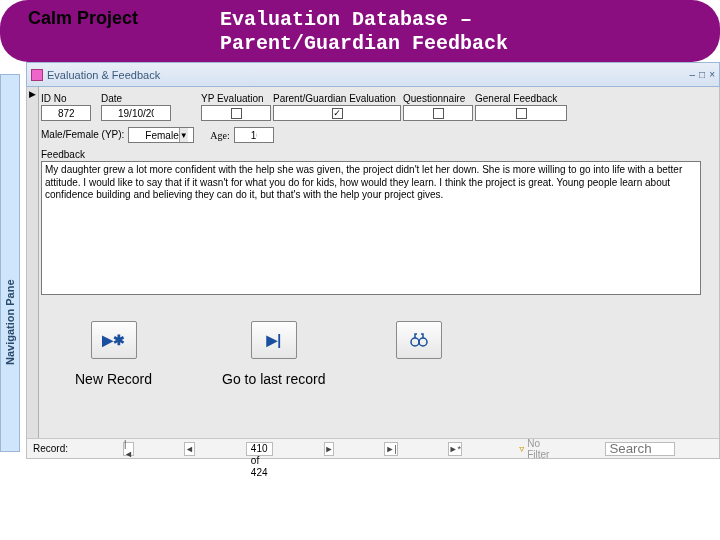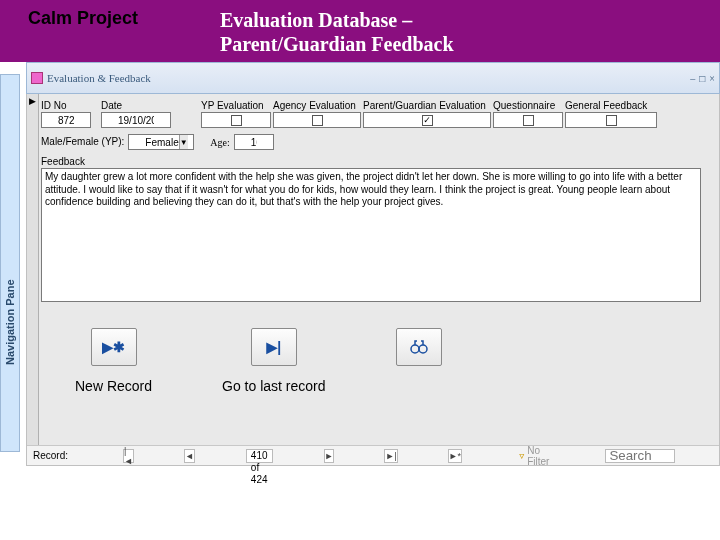--- a/index.html
+++ b/index.html
@@ -1,24 +1,24 @@
 <!DOCTYPE html>
 <html><head>
 <meta charset="utf-8">
 <style>
   * { box-sizing: border-box; margin: 0; padding: 0; }
   body { width: 720px; height: 540px; font-family: Tahoma, Arial, sans-serif; font-size: 11px; background: #fff; overflow: hidden; }
-  .slide-header { background: #8a0e7f; height: 62px; display: flex; align-items: flex-start; padding: 8px 0 0 0; }
+  .slide-header { background: #8a0e7f; height: 62px; display: flex; align-items: flex-start; padding: 8px 0 0 0; border-radius: 28px; }
   .slide-header .left { color: #000; font-weight: bold; font-size: 18px; width: 220px; padding-left: 28px; font-family: Arial, sans-serif; }
-  .slide-header .right { color: #fff; font-weight: bold; font-size: 20px; font-family: Liberation Serif, serif; line-height: 1.2; }
+  .slide-header .right { color: #fff; font-weight: bold; font-size: 20px; font-family: Liberation Mono, monospace; line-height: 1.2; }
   .app { position: relative; width: 720px; height: 418px; }
   .nav-pane { position: absolute; left: 0; top: 12px; background: #cfe5fb; border: 1px solid #9db8d6; width: 20px; height: 378px; }
   .nav-pane span { position: absolute; top: 290px; left: 3px; transform: rotate(-90deg); transform-origin: left top; white-space: nowrap; font-size: 11px; font-weight: bold; color: #2a4a6c; }
   .window { position: absolute; left: 26px; top: 0; width: 694px; height: 400px; }
-  .titlebar { background: linear-gradient(#e8eef7,#d6e2f2); border: 1px solid #9db8d6; height: 32px; display: flex; align-items: center; padding: 0 4px; font-size: 11px; color: #3a5a7c; font-family: Liberation Serif, serif; }
+  .titlebar { background: linear-gradient(#e8eef7,#d6e2f2); border: 1px solid #9db8d6; height: 25px; display: flex; align-items: center; padding: 0 4px; font-size: 11px; color: #3a5a7c; }
   .titlebar .icon { width: 12px; height: 12px; background: #e6c; border: 1px solid #a37; margin-right: 4px; }
   .titlebar .title-text { flex: 1; }
   .winbtns { display: flex; gap: 4px; font-size: 10px; color: #3a5a7c; }
   .winbtns div { cursor: pointer; }
   .form { background: #e9e9e9; border: 1px solid #c0c0c0; border-top: none; height: 372px; position: relative; padding: 6px 8px 0 14px; }
   .recsel { position: absolute; left: 0; top: 0; width: 12px; height: 352px; background: #e0e0e0; border-right: 1px solid #b0b0b0; }
   .recsel .tri { color: #000; font-size: 9px; padding-left: 2px; padding-top: 2px; }
   .row { display: flex; align-items: flex-start; margin-bottom: 2px; }
   .stack { display: flex; flex-direction: column; margin-right: 10px; }
   .lbl { font-size: 10px; color: #000; margin-bottom: 1px; white-space: nowrap; }
@@ -95,26 +95,20 @@
         </div>
 
         <div class="checks">
           <div class="stack">
               <div class="lbl w1">YP Evaluation</div>
               <div class="chkcell w1">
                 <div class="chk"></div>
               </div>
             </div>
           <div class="stack">
-              <div class="lbl w2">Agency Evaluation</div>
-              <div class="chkcell w2">
-                <div class="chk"></div>
-              </div>
-            </div>
-          <div class="stack">
               <div class="lbl w3">Parent/Guardian Evaluation</div>
               <div class="chkcell w3">
                 <div class="chk">✓</div>
               </div>
             </div>
           <div class="stack">
               <div class="lbl w4">Questionnaire</div>
               <div class="chkcell w4">
                 <div class="chk"></div>
               </div>

